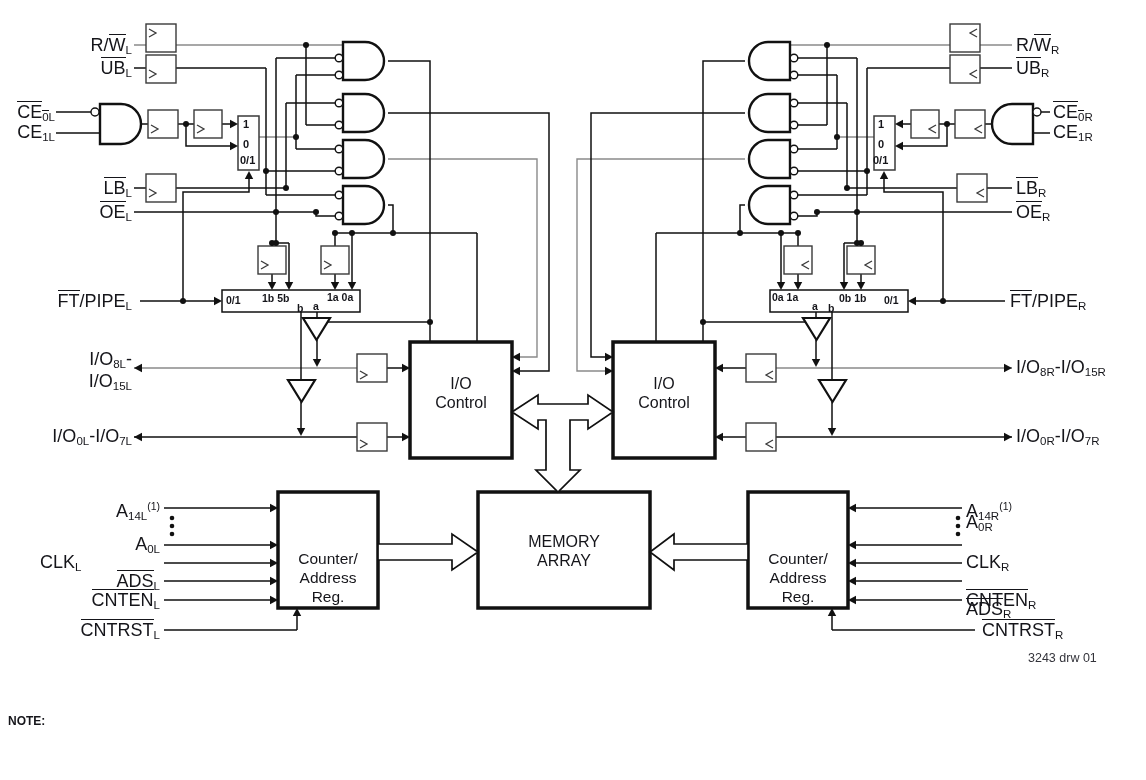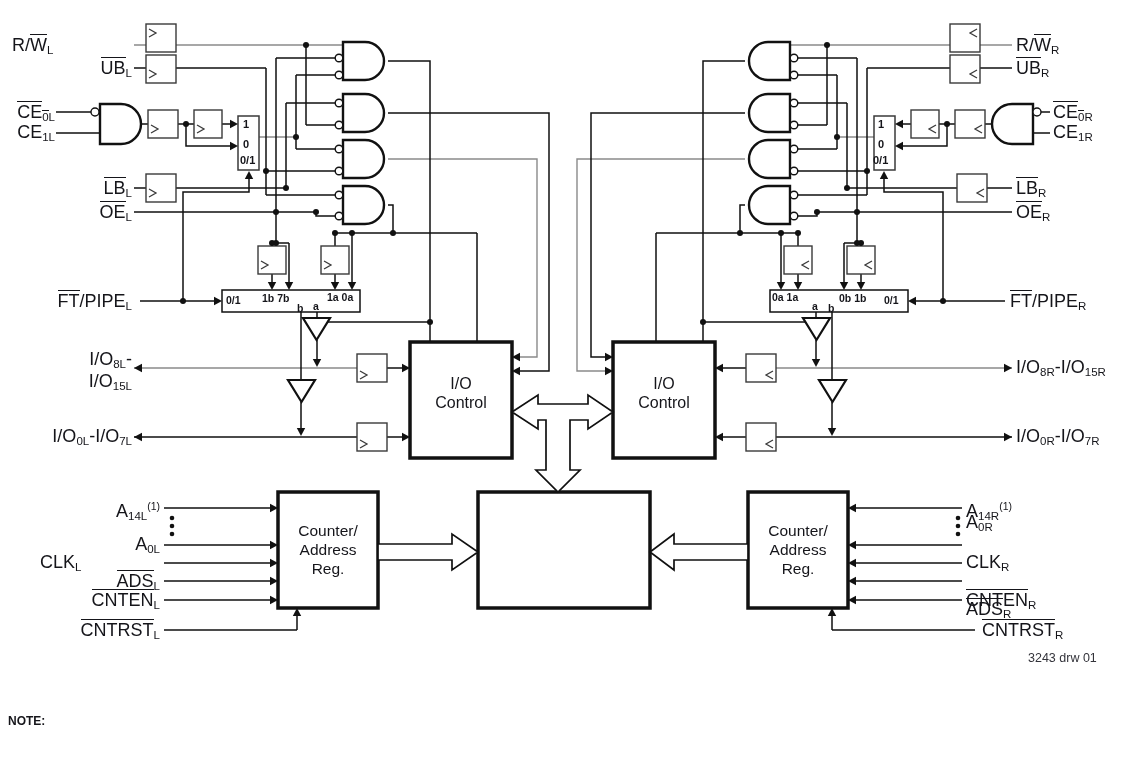--- a/index.html
+++ b/index.html
@@ -4,21 +4,21 @@
 <style>
   html,body{margin:0;padding:0;background:#fff;}
   #stage{position:relative;width:1146px;height:780px;background:#ffffff;overflow:hidden;
          font-family:"Liberation Sans","DejaVu Sans",sans-serif;}
   #wiring{position:absolute;left:0;top:0;}
   .lbl{position:absolute;font-size:18px;line-height:20px;color:#15151a;white-space:nowrap;}
   .lbl .ov{display:inline-block;border-top:1.6px solid #15151a;padding-top:1px;line-height:1;}
   .lbl .sb{font-size:64%;vertical-align:-3px;}
   .lbl .sp{font-size:58%;vertical-align:7px;}
   .bt{position:absolute;text-align:center;font-size:16px;line-height:19px;color:#15151a;}
-  .bt.sm{font-size:15.5px;line-height:19px;}
+  .bt.sm{font-size:15.5px;line-height:19px;margin-top:28px;}
   .mx{position:absolute;font-weight:bold;font-size:11px;line-height:11px;color:#15151a;white-space:nowrap;}
   .mx.ft{font-size:10.5px;}
   .nt{font-size:12px;line-height:18px;}
   .ntb{font-weight:bold;}
   .drw{font-size:12.5px;color:#33333a;}
 </style>
 </head>
 <body>
 
 <div id="stage">
@@ -253,21 +253,21 @@
         <polygon points="861,290 856.8,282 865.2,282" fill="#111"></polygon>
         <polygon points="816,367 811.8,359 820.2,359" fill="#111"></polygon>
         <polygon points="832,436 827.8,428 836.2,428" fill="#111"></polygon>
         <polygon points="249,171 244.8,179 253.2,179" fill="#111"></polygon>
         <polygon points="297,608 292.8,616 301.2,616" fill="#111"></polygon>
         <polygon points="884,171 879.8,179 888.2,179" fill="#111"></polygon>
         <polygon points="832,608 827.8,616 836.2,616" fill="#111"></polygon>
       </g>
   </svg>
 
-  <div class="lbl" style="left:12px;top:34px;width:120px;text-align:left"><span>R/</span><span class="ov">W</span><span class="sb">L</span></div>
+  <div class="lbl" style="left:12px;top:34px;width:120px;text-align:right"><span>R/</span><span class="ov">W</span><span class="sb">L</span></div>
   <div class="lbl" style="left:12px;top:57px;width:120px;text-align:right"><span class="ov">UB</span><span class="sb">L</span></div>
   <div class="lbl" style="left:2px;top:101px;width:53px;text-align:right"><span class="ov">CE</span><span class="ov sb">0</span><span class="sb">L</span></div>
   <div class="lbl" style="left:2px;top:122px;width:53px;text-align:right"><span>CE</span><span class="sb">1L</span></div>
   <div class="lbl" style="left:12px;top:177px;width:120px;text-align:right"><span class="ov">LB</span><span class="sb">L</span></div>
   <div class="lbl" style="left:12px;top:201px;width:120px;text-align:right"><span class="ov">OE</span><span class="sb">L</span></div>
   <div class="lbl" style="left:12px;top:290px;width:120px;text-align:right"><span class="ov">FT</span><span>/PIPE</span><span class="sb">L</span></div>
   <div class="lbl" style="left:12px;top:349px;width:120px;text-align:right"><span>I/O</span><span class="sb">8L</span><span>-</span></div>
   <div class="lbl" style="left:12px;top:371px;width:120px;text-align:right"><span>I/O</span><span class="sb">15L</span></div>
   <div class="lbl" style="left:12px;top:426px;width:120px;text-align:right"><span>I/O</span><span class="sb">0L</span><span>-I/O</span><span class="sb">7L</span></div>
   <div class="lbl" style="left:40px;top:497px;width:120px;text-align:right"><span>A</span><span class="sb">14L</span><span class="sp">(1)</span></div>
@@ -294,40 +294,44 @@
   <div class="lbl" style="left:982px;top:619px"><span class="ov">CNTRST</span><span class="sb">R</span></div>
 
   <div class="bt" style="left:410px;top:374px;width:102px">
     <div>I/O</div>
     <div>Control</div>
   </div>
   <div class="bt" style="left:613px;top:374px;width:102px">
     <div>I/O</div>
     <div>Control</div>
   </div>
+  <div class="bt" style="left:478px;top:532px;width:172px">
+    <div>MEMORY</div>
+    <div>ARRAY</div>
+  </div>
   <div class="bt sm" style="left:278px;top:521px;width:100px">
     <div>Counter/</div>
     <div>Address</div>
     <div>Reg.</div>
   </div>
   <div class="bt sm" style="left:748px;top:521px;width:100px">
     <div>Counter/</div>
     <div>Address</div>
     <div>Reg.</div>
   </div>
 
   <div class="mx" style="left:243px;top:119px">1</div>
   <div class="mx" style="left:243px;top:139px">0</div>
   <div class="mx" style="left:240px;top:155px">0/1</div>
   <div class="mx" style="left:878px;top:119px">1</div>
   <div class="mx" style="left:878px;top:139px">0</div>
   <div class="mx" style="left:873px;top:155px">0/1</div>
 
   <div class="mx ft" style="left:226px;top:295px">0/1</div>
-  <div class="mx ft" style="left:262px;top:293px">1b 7b</div>
+  <div class="mx ft" style="left:262px;top:293px">1b 5b</div>
   <div class="mx ft" style="left:297px;top:303px">b</div>
   <div class="mx ft" style="left:313px;top:301px">a</div>
   <div class="mx ft" style="left:327px;top:292px">1a 0a</div>
 
   <div class="mx ft" style="left:772px;top:292px">0a 1a</div>
   <div class="mx ft" style="left:812px;top:301px">a</div>
   <div class="mx ft" style="left:828px;top:303px">b</div>
   <div class="mx ft" style="left:839px;top:293px">0b 1b</div>
   <div class="mx ft" style="left:884px;top:295px">0/1</div>
 

